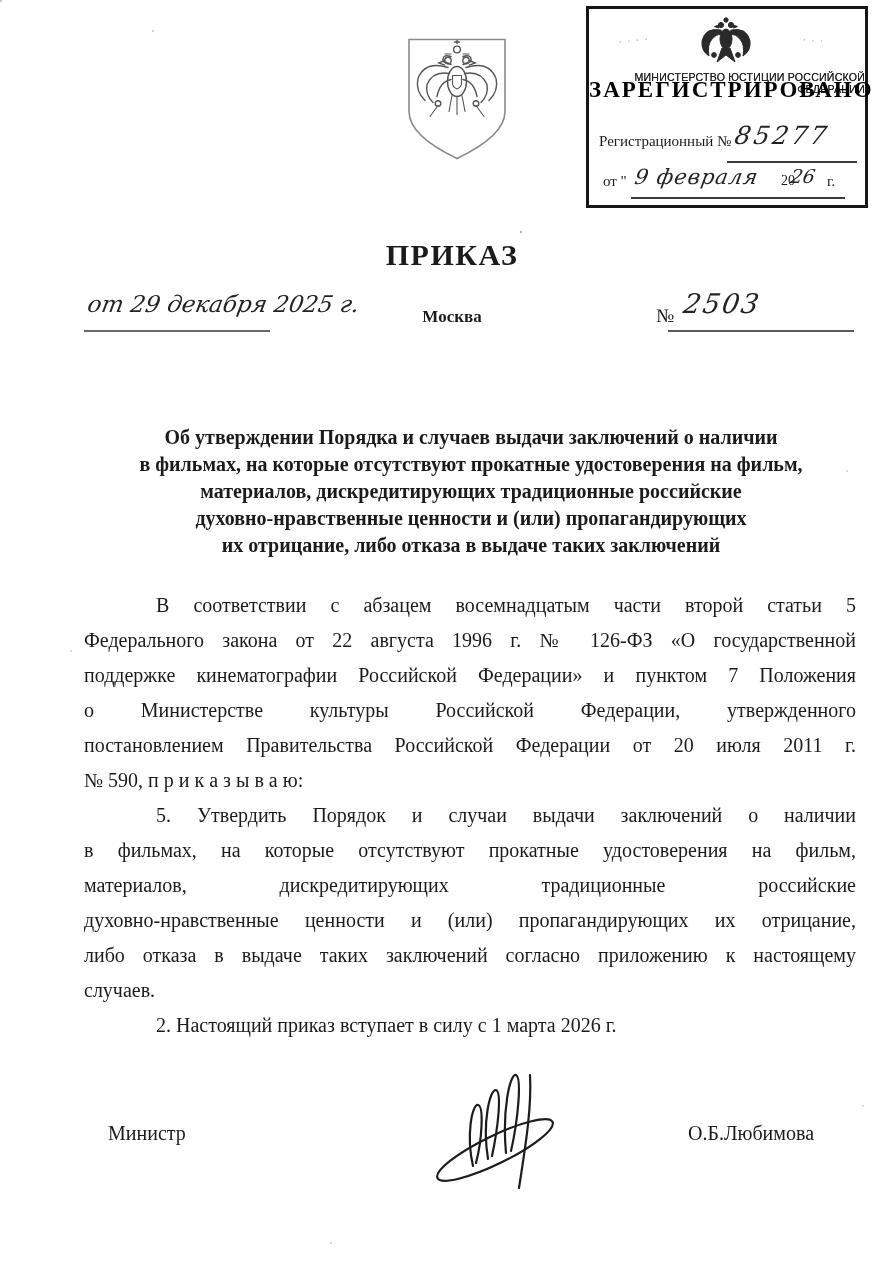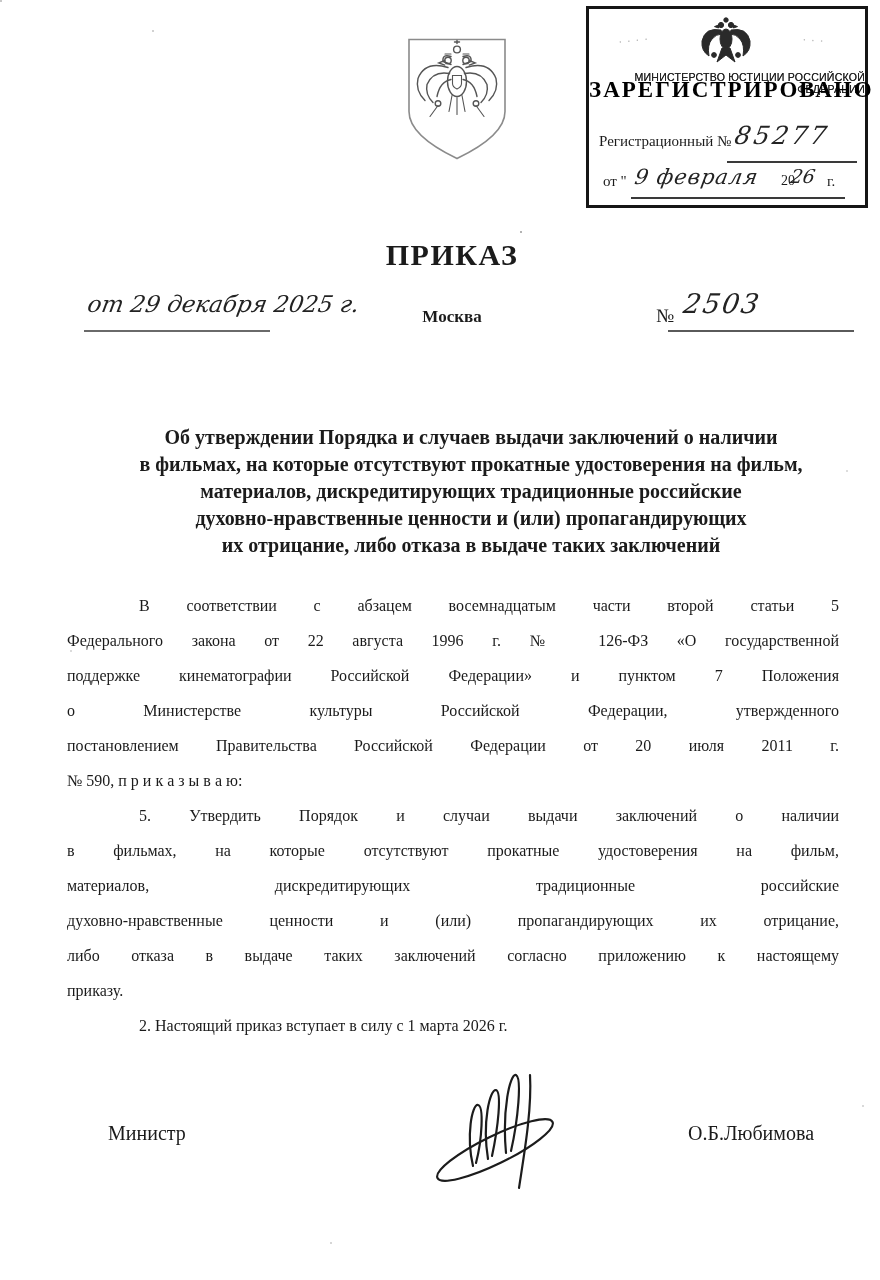--- a/index.html
+++ b/index.html
@@ -72,21 +72,21 @@
   .num-hand{left:684px;top:288px;font-size:27px;letter-spacing:2px;}
   .ul-num{left:668px;top:330px;width:186px;background:#5a5a5a;}
 
   
   .subject{
     left:110px;top:424px;width:664px;text-align:center;
     font-weight:bold;font-size:20px;line-height:27px;margin-left:29px;
   }
 
   
-  .body-text{left:67px;top:588px;width:772px;font-size:16px;}
+  .body-text{left:84px;top:588px;width:772px;font-size:20px;}
   .bline{
     height:35px;line-height:35px;white-space:nowrap;
     text-align:justify;text-align-last:justify;
   }
   .bline.first{padding-left:72px;}
   .bline.last{text-align-last:left;white-space:normal;}
 
   
   .sig-position{left:108px;top:1122px;font-size:20px;}
   .sig-name{left:688px;top:1122px;font-size:20px;}
@@ -187,21 +187,21 @@
       <div class="bline">о Министерстве культуры Российской Федерации, утвержденного</div>
       <div class="bline">постановлением Правительства Российской Федерации от 20 июля 2011 г.</div>
       <div class="bline last">№ 590, п р и к а з ы в а ю:</div>
     </div>
     <div>
       <div class="bline first">5. Утвердить Порядок и случаи выдачи заключений о наличии</div>
       <div class="bline">в фильмах, на которые отсутствуют прокатные удостоверения на фильм,</div>
       <div class="bline">материалов, дискредитирующих традиционные российские</div>
       <div class="bline">духовно-нравственные ценности и (или) пропагандирующих их отрицание,</div>
       <div class="bline">либо отказа в выдаче таких заключений согласно приложению к настоящему</div>
-      <div class="bline last">приказу.</div>
+      <div class="bline last">случаев.</div>
     </div>
     <div>
       <div class="bline first last">2. Настоящий приказ вступает в силу с 1 марта 2026 г.</div>
     </div>
   </div>
 
   <div class="abs sig-position">Министр</div>
   <svg class="abs sig-svg" viewBox="0 0 152 136">
     <g fill="none" stroke="#1c1c1c" stroke-width="2.2" stroke-linecap="round">
       <ellipse cx="75" cy="90" rx="64" ry="14" transform="rotate(-26 75 90)"></ellipse>

